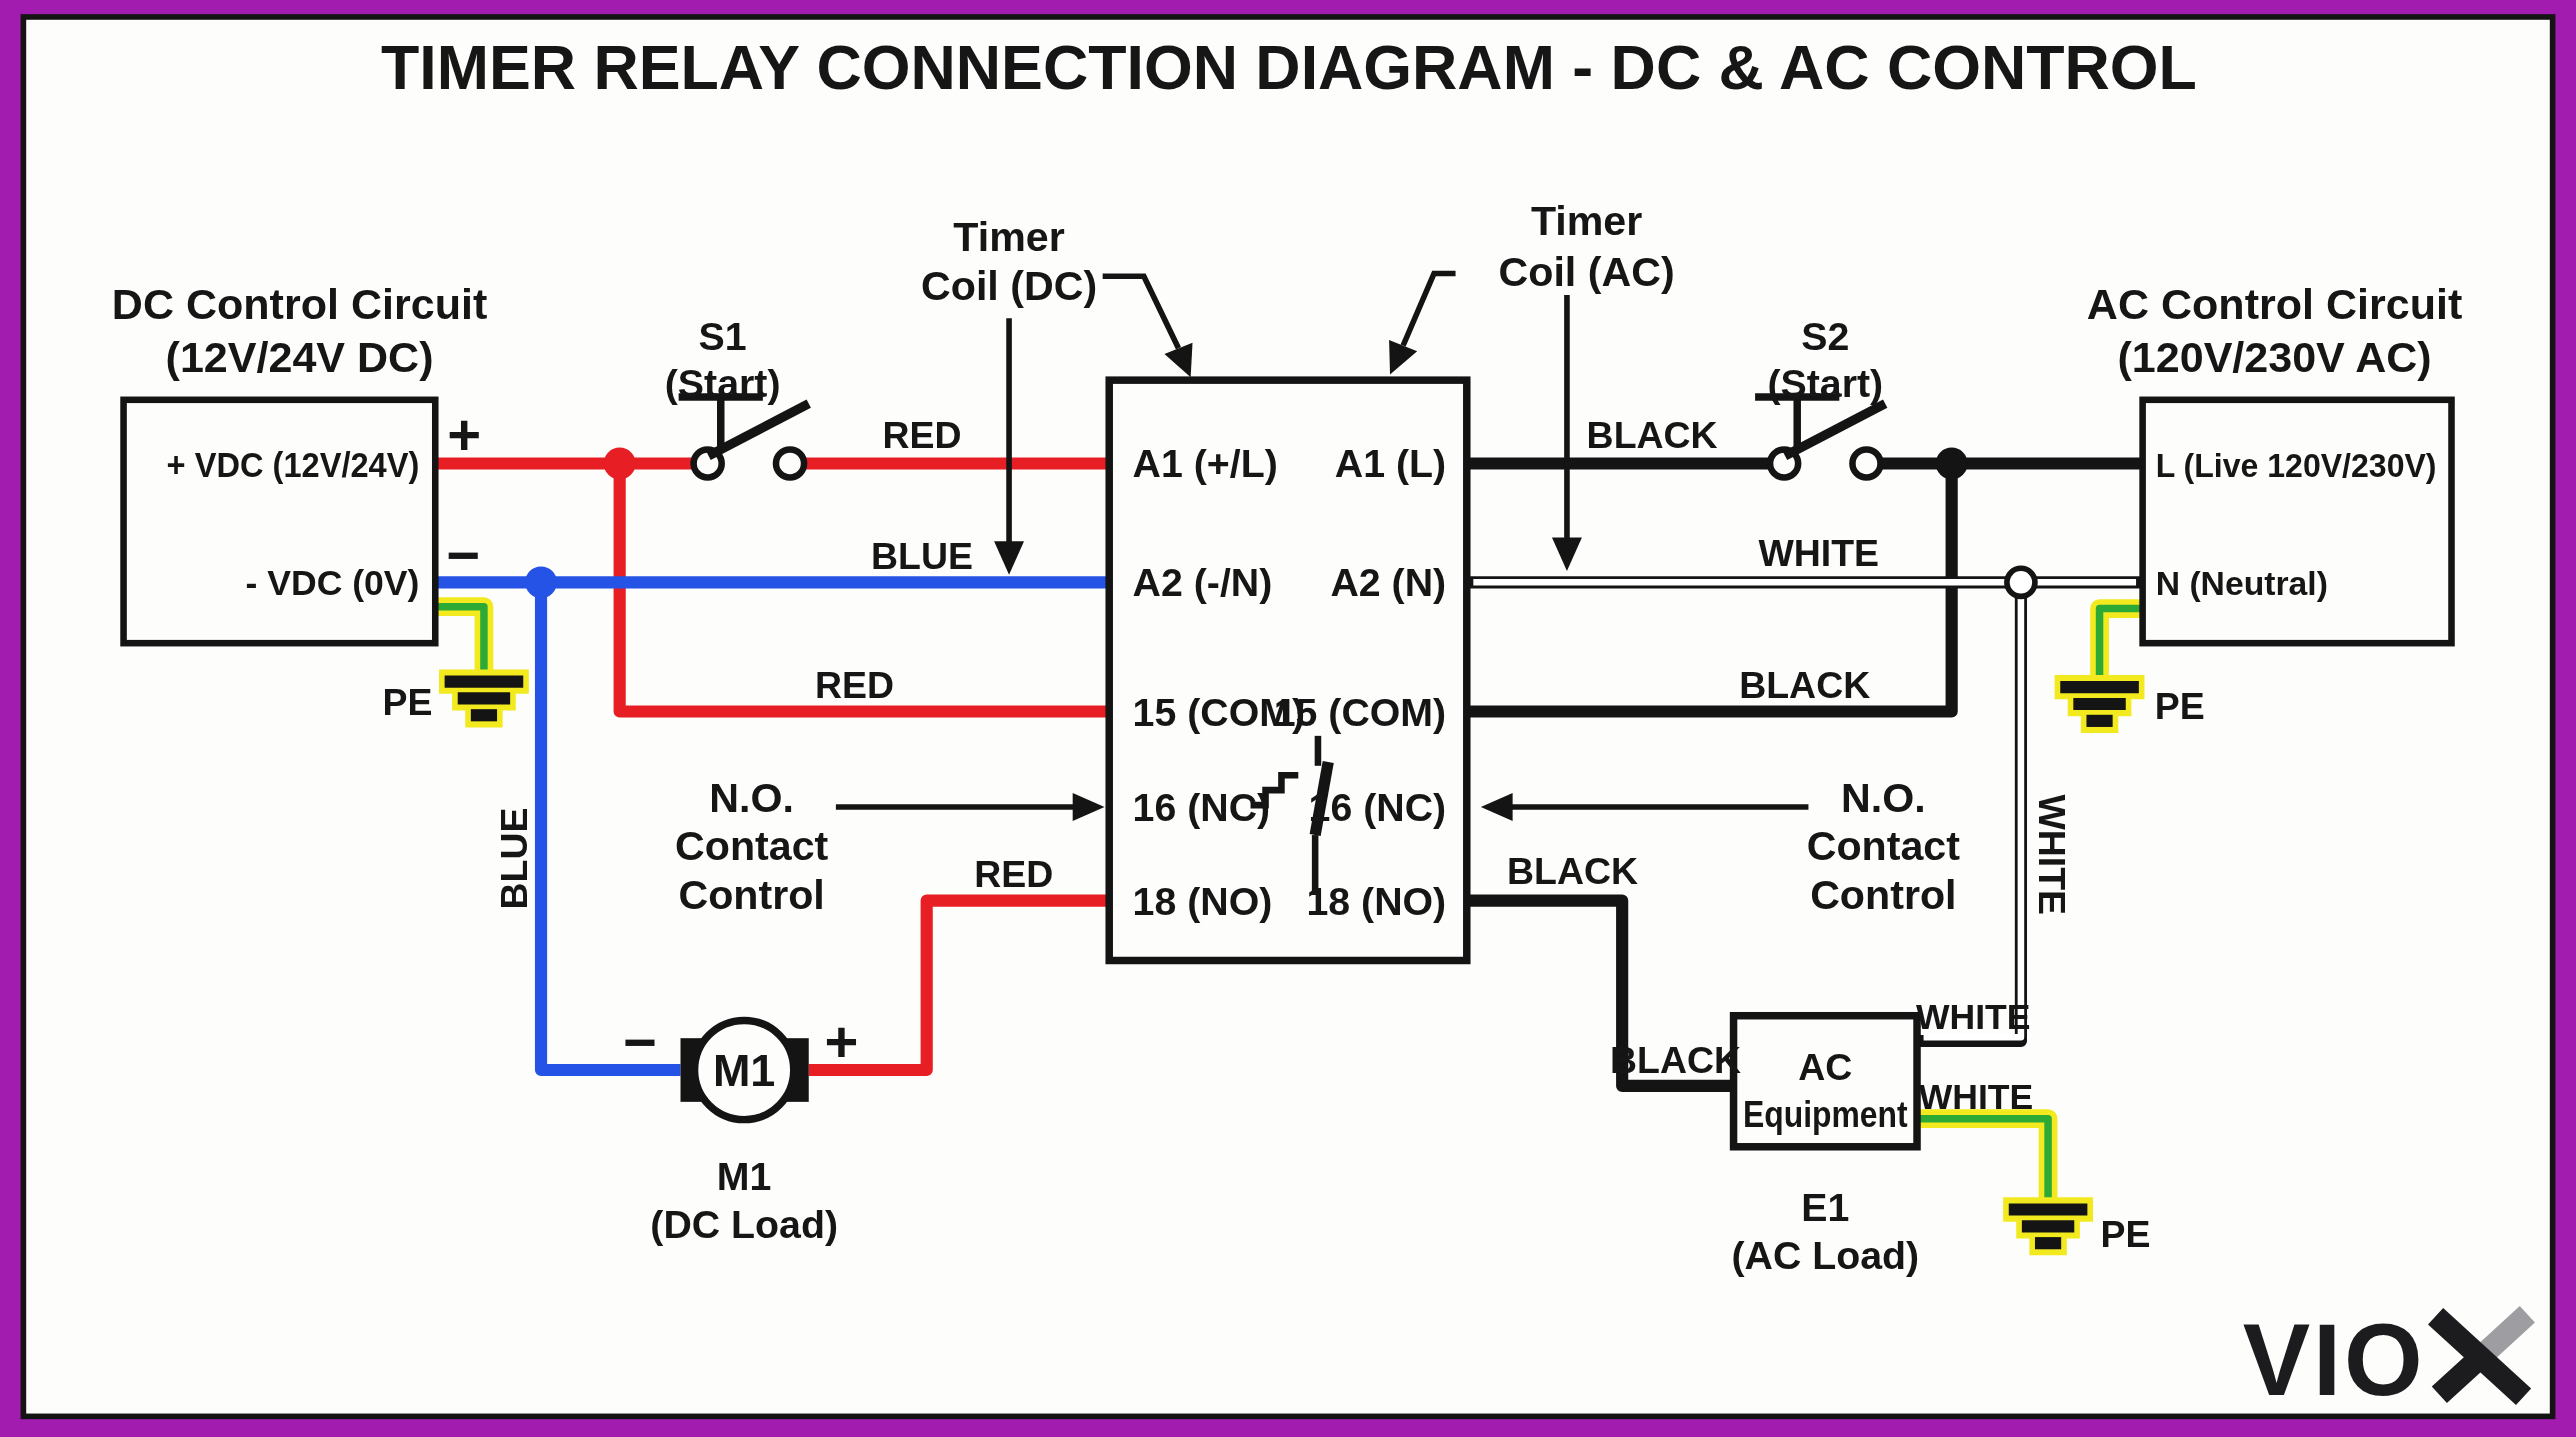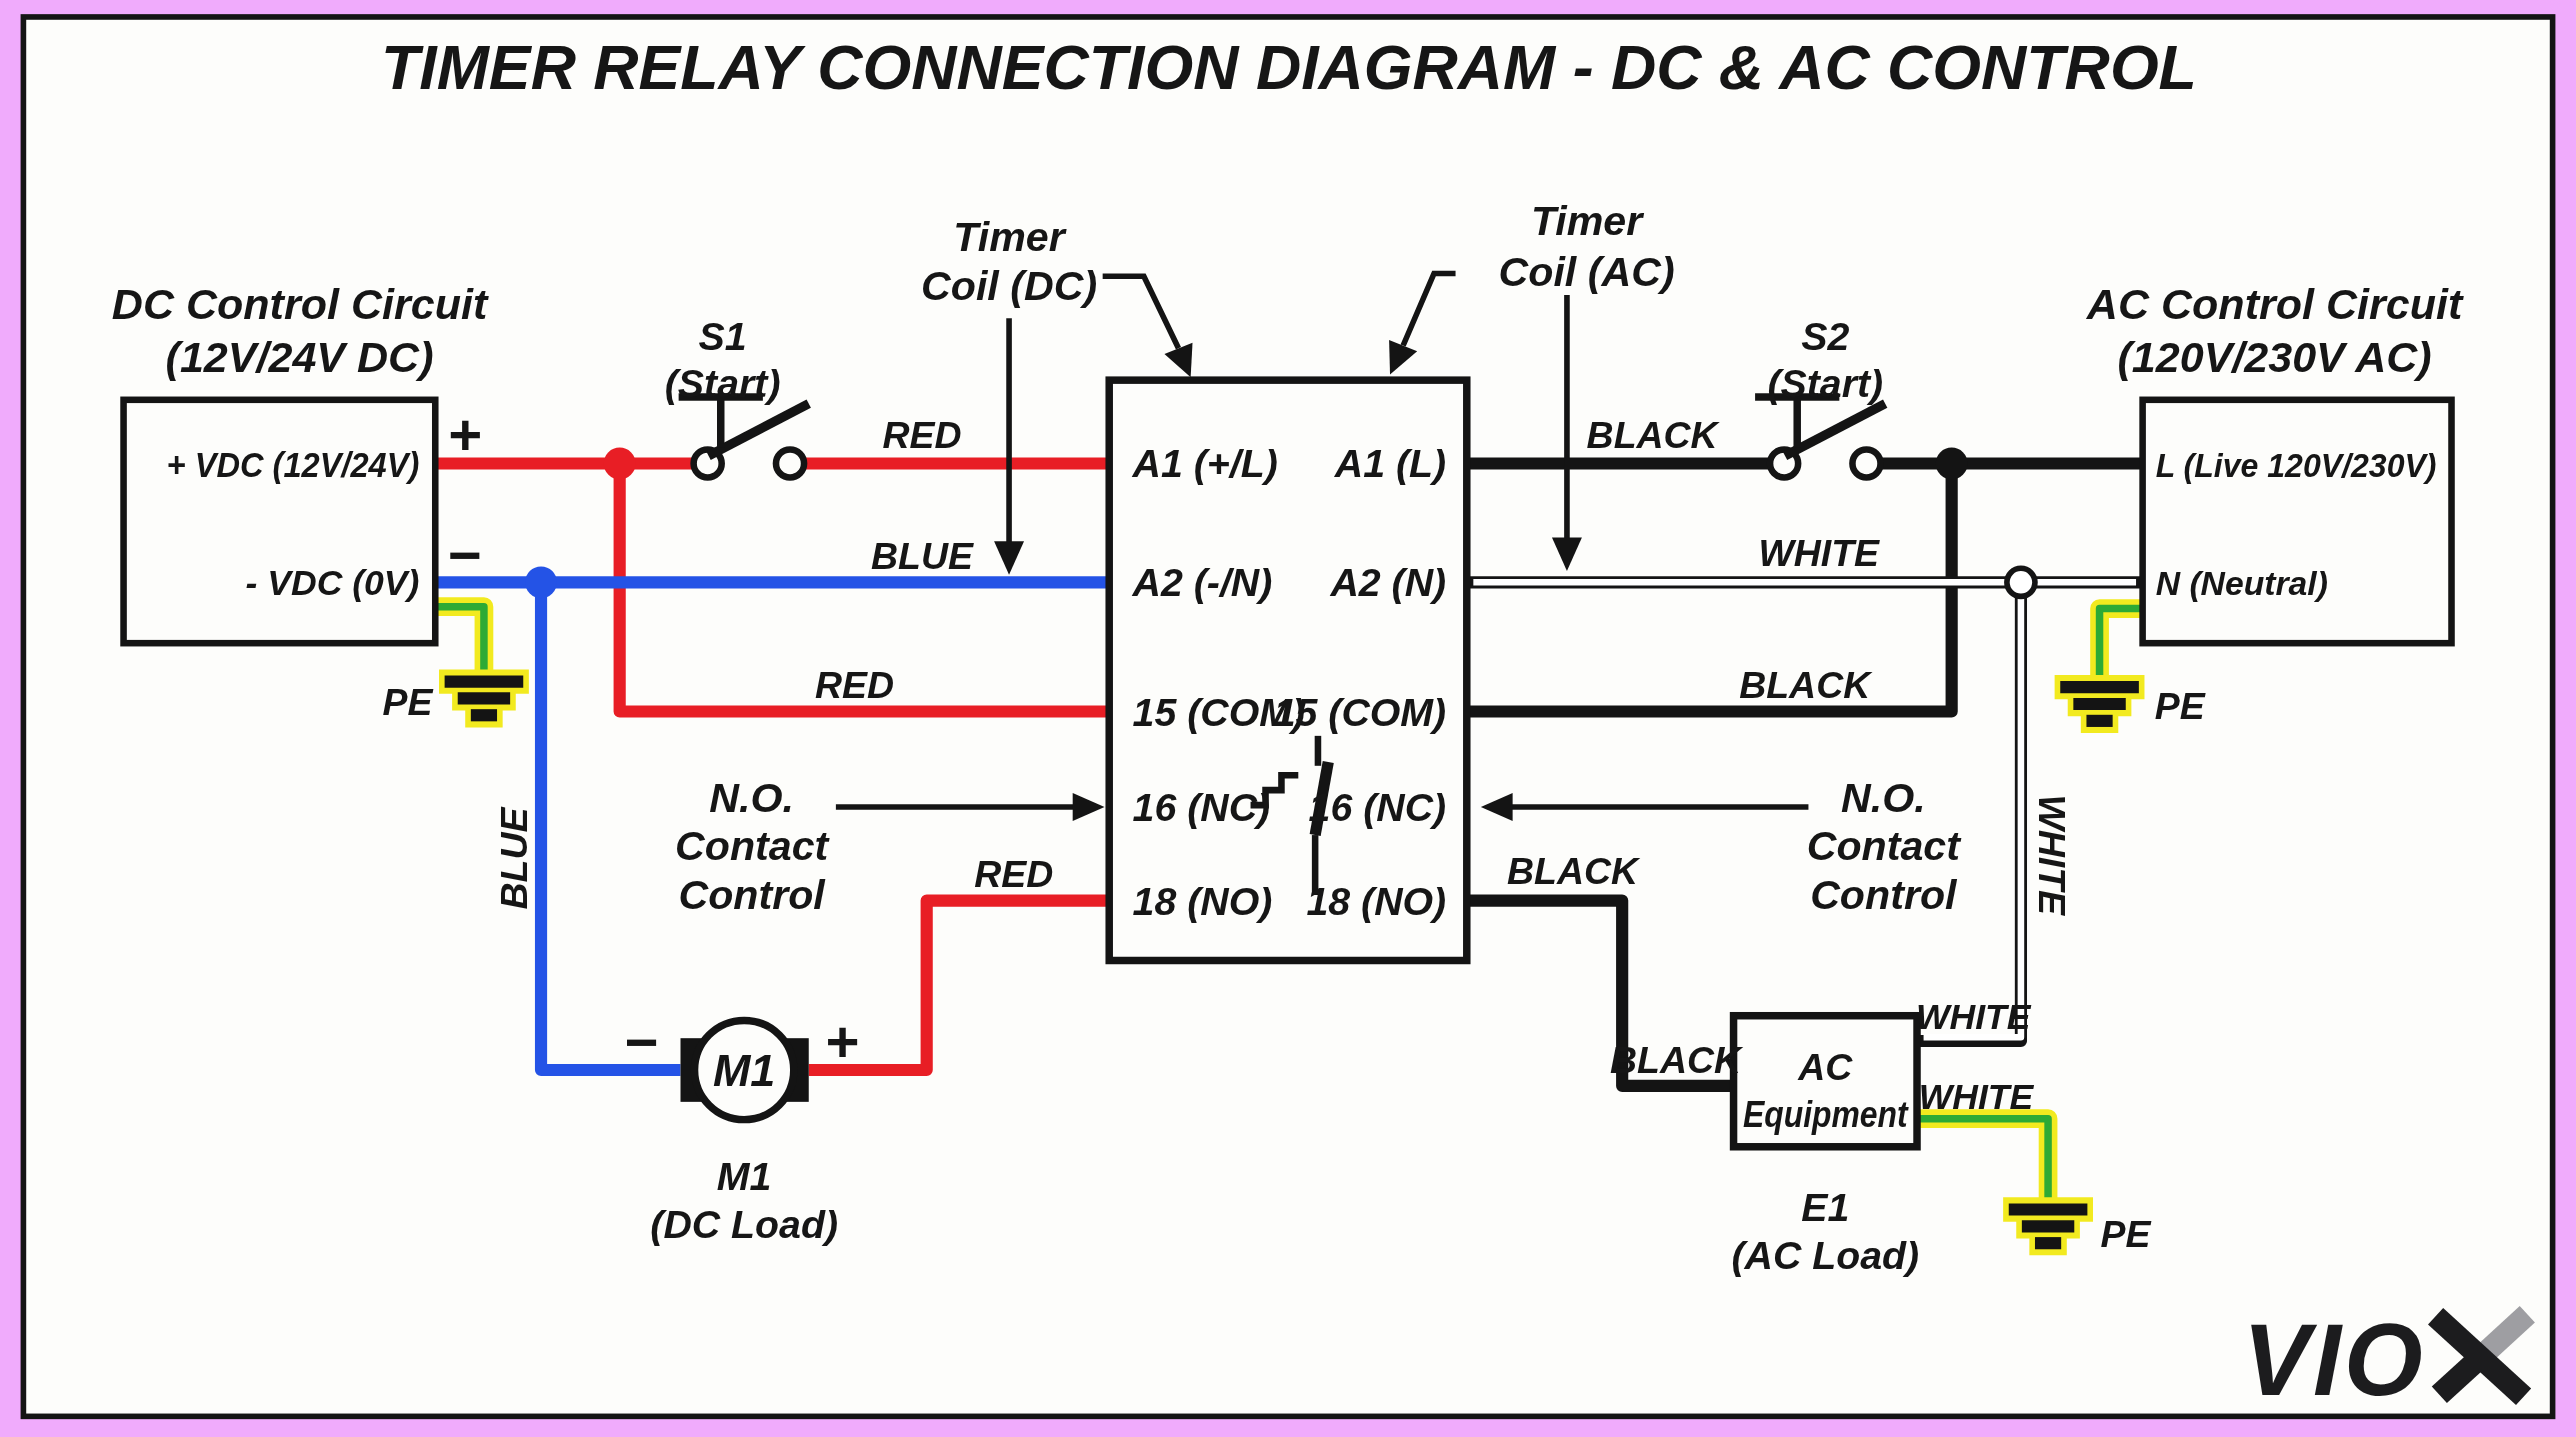--- a/index.html
+++ b/index.html
@@ -1,16 +1,16 @@
 <!DOCTYPE html>
 <html style="font-size:15px"><head>
 <meta charset="utf-8">
 <style>
   html,body{margin:0;padding:0;background:#f4f4f1;}
-  .page{width:2576px;height:1438px;background:#f0abfc;position:relative;font-style:italic;}
+  .page{width:2576px;height:1438px;background:#a21caf;position:relative;}
   svg{display:block;width:2576px;height:1438px;}
   .t{font-family:"Liberation Sans",sans-serif;fill:#161616;font-weight:600;}
   .title{font-size:68px;font-weight:700;}
   .h46{font-size:46px;}
   .h44{font-size:44px;}
   .f42{font-size:42px;}
   .f40{font-size:40px;}
   .f38{font-size:38px;}
   .f36{font-size:36px;}
   .pol{font-size:62px;font-weight:700;}

